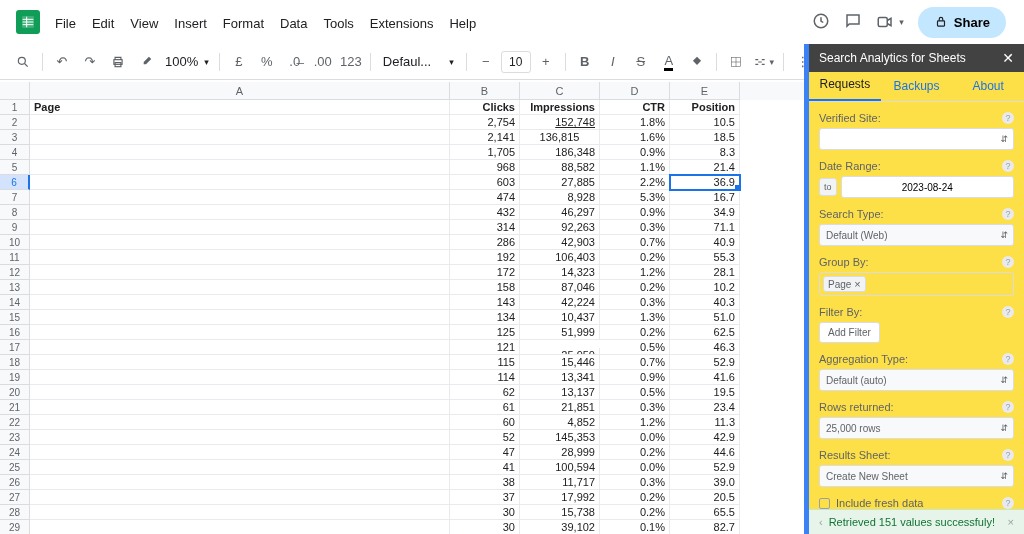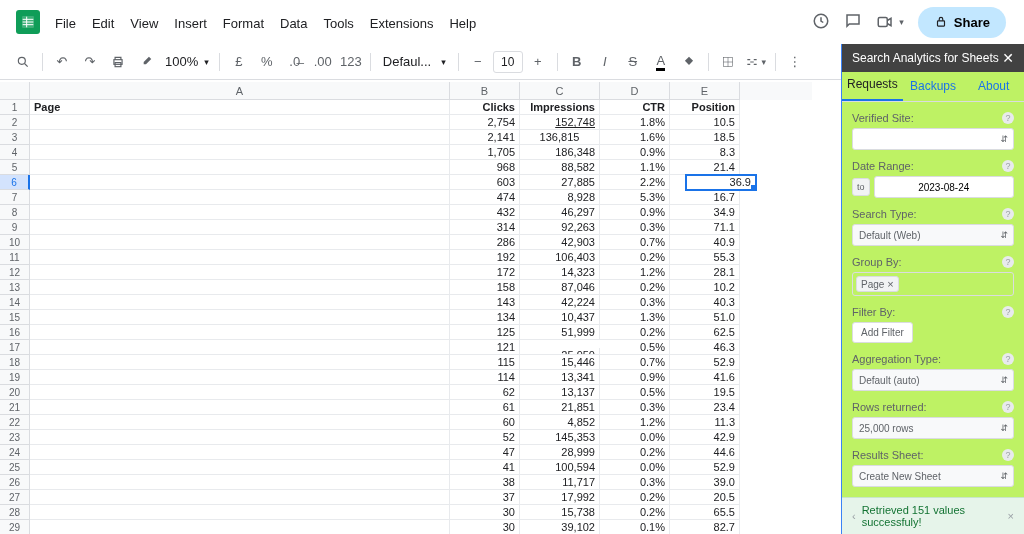--- a/index.html
+++ b/index.html
@@ -19,42 +19,42 @@
 .hdr-ico { color: #5f6368; cursor: pointer; }
 .meet-btn { display: flex; align-items: center; gap: 3px; color: #5f6368; cursor: pointer; }
 .share-btn { background: #c2e7ff; border: none; border-radius: 18px; padding: 8px 16px; display: flex; align-items: center; gap: 6px; font-size: 13px; font-weight: 600; cursor: pointer; }
 
 
 .tb { display: flex; align-items: center; height: 36px; padding: 0 10px; gap: 2px; border-bottom: 1px solid #dadce0; }
 .tb > * { display: flex; align-items: center; justify-content: center; }
 .tb-ico { width: 26px; height: 26px; color: #5f6368; cursor: pointer; border-radius: 4px; font-size: 13px; }
 .tb-sep { width: 1px; height: 18px; background: #dadce0; margin: 0 4px; }
 .zoom { display: flex; align-items: center; gap: 4px; padding: 0 4px; font-size: 13px; cursor: pointer; }
-.font-sel { display: flex; align-items: center; gap: 8px; padding: 0 6px; font-size: 13px; cursor: pointer; min-width: 50px; }
+.font-sel { display: flex; align-items: center; gap: 16px; padding: 0 6px; font-size: 13px; cursor: pointer; min-width: 50px; }
 .fs-box { border: 1px solid #dadce0; border-radius: 3px; width: 30px; height: 22px; text-align: center; font-size: 12px; display: flex; align-items: center; justify-content: center; }
 .tb-right { margin-left: auto; }
 
 
 .sheet { position: absolute; top: 82px; left: 0; right: 212px; bottom: 0; overflow: hidden; }
 .corner { position: absolute; top: 0; left: 0; width: 30px; height: 18px; background: #f8f9fa; border-right: 1px solid #dadce0; border-bottom: 1px solid #dadce0; }
 .col-hdrs { position: absolute; top: 0; left: 30px; right: 0; height: 18px; display: flex; background: #f8f9fa; }
 .ch { border-right: 1px solid #dadce0; border-bottom: 1px solid #dadce0; text-align: center; font-size: 11px; color: #5f6368; line-height: 18px; }
 .row-hdrs { position: absolute; top: 18px; left: 0; width: 30px; bottom: 0; background: #f8f9fa; }
 .rh { height: 15px; border-right: 1px solid #dadce0; border-bottom: 1px solid #dadce0; text-align: center; font-size: 10px; color: #5f6368; line-height: 15px; }
 .rh.sel { background: #d3e3fd; color: #1a73e8; border-right: 2px solid #1a73e8; }
 .cells { position: absolute; top: 18px; left: 30px; right: 0; bottom: 0; }
 .row { display: flex; height: 15px; }
 .cell { border-right: 1px solid #e8eaed; border-bottom: 1px solid #e8eaed; padding: 0 4px; font-size: 11px; line-height: 15px; overflow: hidden; white-space: nowrap; }
 .cell.r { text-align: right; }
 .cell.b { font-weight: bold; }
 .sel-cell { outline: 2px solid #1a73e8; outline-offset: -1px; position: relative; }
 .sel-cell::after { content: ''; position: absolute; right: -3px; bottom: -3px; width: 6px; height: 6px; background: #1a73e8; border: 1px solid #fff; }
 
 
-.sb { position: absolute; top: 44px; right: 0; width: 183px; bottom: 0; background: #bef264; border-left: 1px solid #3b82f6; display: flex; flex-direction: column; }
+.sb { position: absolute; top: 44px; right: 0; width: 220px; bottom: 0; background: #fde047; border-left: 5px solid #3b82f6; display: flex; flex-direction: column; }
 .sb-hdr { background: #424242; color: #fff; height: 28px; display: flex; align-items: center; padding: 0 10px; font-size: 12px; font-weight: 500; }
 .sb-close { margin-left: auto; cursor: pointer; font-size: 14px; }
 .sb-tabs { display: flex; border-bottom: 1px solid #dadce0; height: 30px; align-items: flex-end; }
 .sb-tab { flex: 1; text-align: center; line-height: 30px; font-size: 12px; cursor: pointer; color: #1a73e8; }
 .sb-tab.active { color: #202124; border-bottom: 2px solid #1a73e8; }
 .sb-body { flex: 1; padding: 10px; overflow-y: auto; font-size: 11px; color: #5f6368; }
 .sb-field { margin-bottom: 10px; }
 .sb-lbl { display: flex; align-items: center; margin-bottom: 4px; font-size: 11px; }
 .sb-help { margin-left: auto; width: 12px; height: 12px; border-radius: 50%; background: #e8eaed; color: #9aa0a6; font-size: 9px; text-align: center; line-height: 12px; cursor: pointer; }
 .sb-sel { width: 100%; height: 22px; border: 1px solid #dadce0; border-radius: 3px; background: #f8f9fa; padding: 0 18px 0 6px; font-size: 10px; color: #5f6368; position: relative; display: flex; align-items: center; cursor: pointer; }
@@ -274,21 +274,21 @@
         <div class="cell r" style="width: 70px;">968</div>
         <div class="cell r" style="width: 80px;">88,582</div>
         <div class="cell r" style="width: 70px;">1.1%</div>
         <div class="cell r" style="width: 70px;">21.4</div>
       </div>
       <div class="row">
         <div class="cell" style="width: 420px;"></div>
         <div class="cell r" style="width: 70px;">603</div>
         <div class="cell r" style="width: 80px;">27,885</div>
         <div class="cell r" style="width: 70px;">2.2%</div>
-        <div class="cell r sel-cell" style="width: 70px; margin-left: 16px;">36.9</div>
+        <div class="cell r sel-cell" style="width: 70px;">36.9</div>
       </div>
       <div class="row">
         <div class="cell" style="width: 420px;"></div>
         <div class="cell r" style="width: 70px;">474</div>
         <div class="cell r" style="width: 80px;">8,928</div>
         <div class="cell r" style="width: 70px;">5.3%</div>
         <div class="cell r" style="width: 70px;">16.7</div>
       </div>
       <div class="row">
         <div class="cell" style="width: 420px;"></div>

